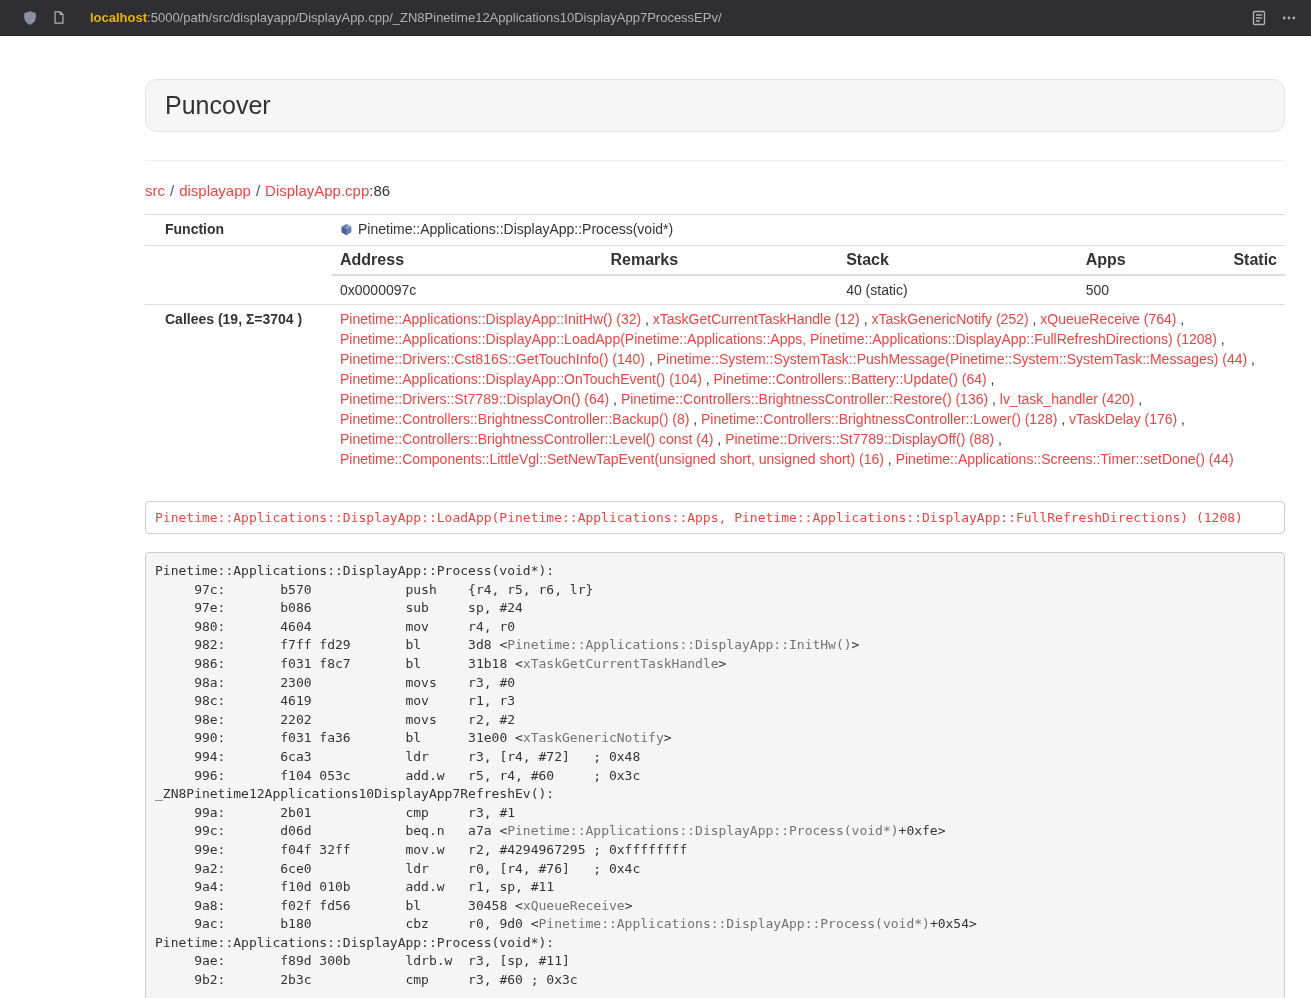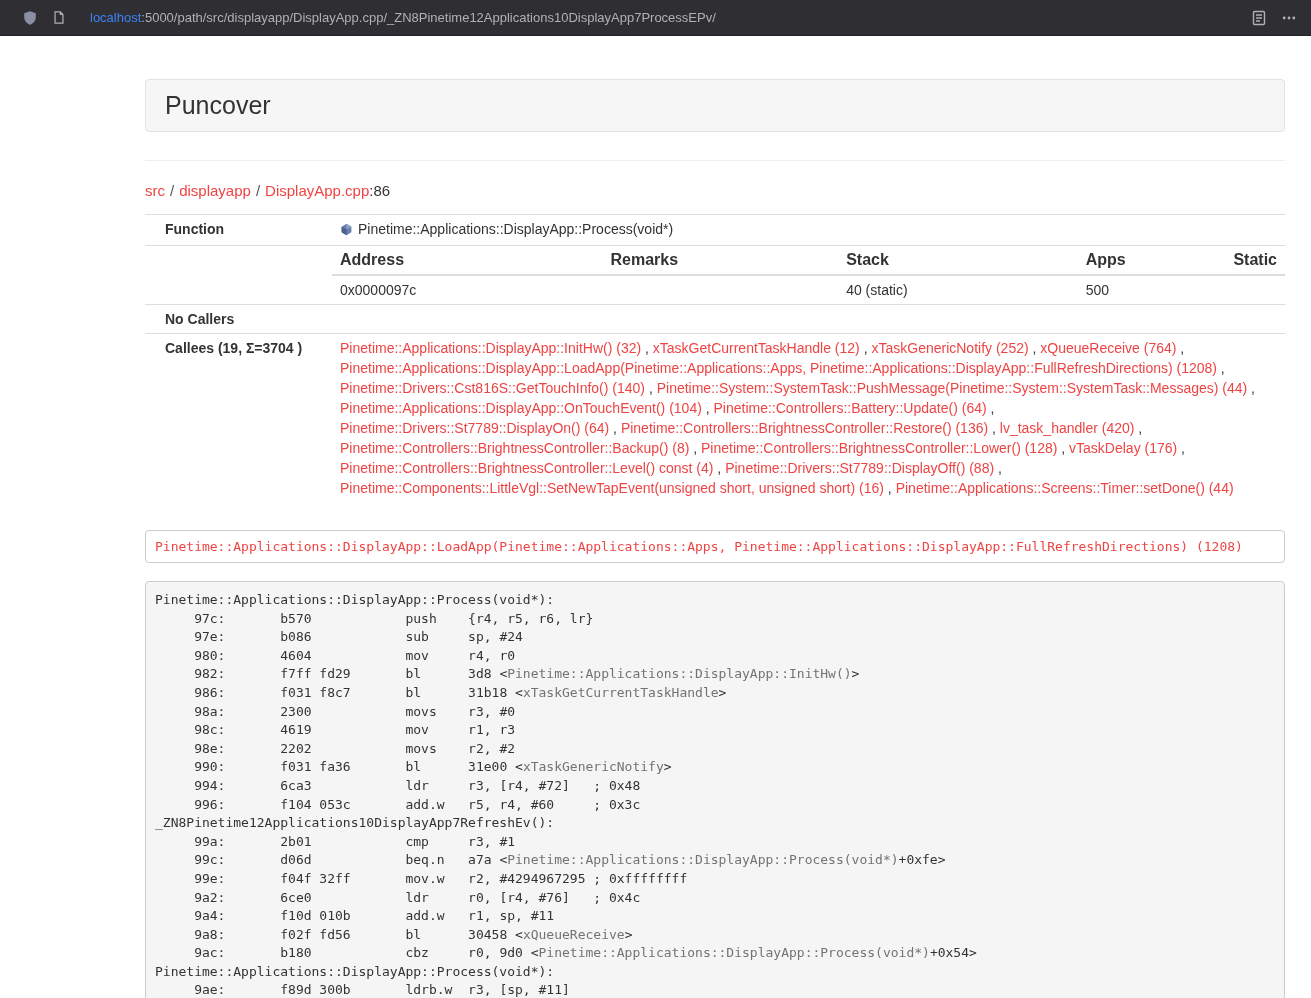--- a/index.html
+++ b/index.html
@@ -12,28 +12,28 @@
   a { color: #ef4444; text-decoration: none; }
 
   
   .browser-bar {
     height: 35px; background: #2f2f33; border-bottom: 1px solid #222226;
     display: flex; align-items: center; padding: 0 14px 0 22px;
   }
   .icon-btn { display: inline-flex; align-items: center; justify-content: center; margin-right: 14px; }
   .icon-btn:last-child { margin-right: 0; }
   .url { margin-left: 10px; font-size: 13px; flex: 1; white-space: nowrap; overflow: hidden; }
-  .url-host { color: #3b82f6; }
+  .url-host { color: #eab308; font-weight: bold; }
   .url-rest { color: #b1b1b3; }
 
   
   .container { width: 1140px; margin: 43px 0 0 145px; }
 
   .well {
-    background: #f6f6f6; border: 1px solid #e3e3e3; border-radius: 4px;
+    background: #f6f6f6; border: 1px solid #e3e3e3; border-radius: 12px;
     padding: 11px 19px; margin-bottom: 28px;
   }
   .well h1 { margin: 0; font-size: 25px; line-height: 29px; font-weight: 500; color: #333; }
 
   hr.page-divider { border: none; border-top: 1px solid #eee; margin: 0 0 20px 0; }
 
   .breadcrumb-line { font-size: 15px; line-height: 20px; margin-bottom: 13px; }
   .bc-sep { color: #555; margin: 0 5px; }
   .bc-suffix { color: #333; }
 
@@ -160,24 +160,20 @@
                 <td></td>
                 <td>40 (static)</td>
                 <td>500</td>
                 <td></td>
               </tr>
             </tbody>
           </table>
         </td>
       </tr>
       <tr>
-        <th>No Callers</th>
-        <td></td>
-      </tr>
-      <tr>
         <th>Callees (19, Σ=3704 )</th>
         <td class="callees-cell">
           
         
             <span class="callee-item"><a href="#">Pinetime::Applications::DisplayApp::InitHw() (32)</a><span class="callee-sep"> , </span></span>
           
             <span class="callee-item"><a href="#">xTaskGetCurrentTaskHandle (12)</a><span class="callee-sep"> , </span></span>
           
             <span class="callee-item"><a href="#">xTaskGenericNotify (252)</a><span class="callee-sep"> , </span></span>
           

